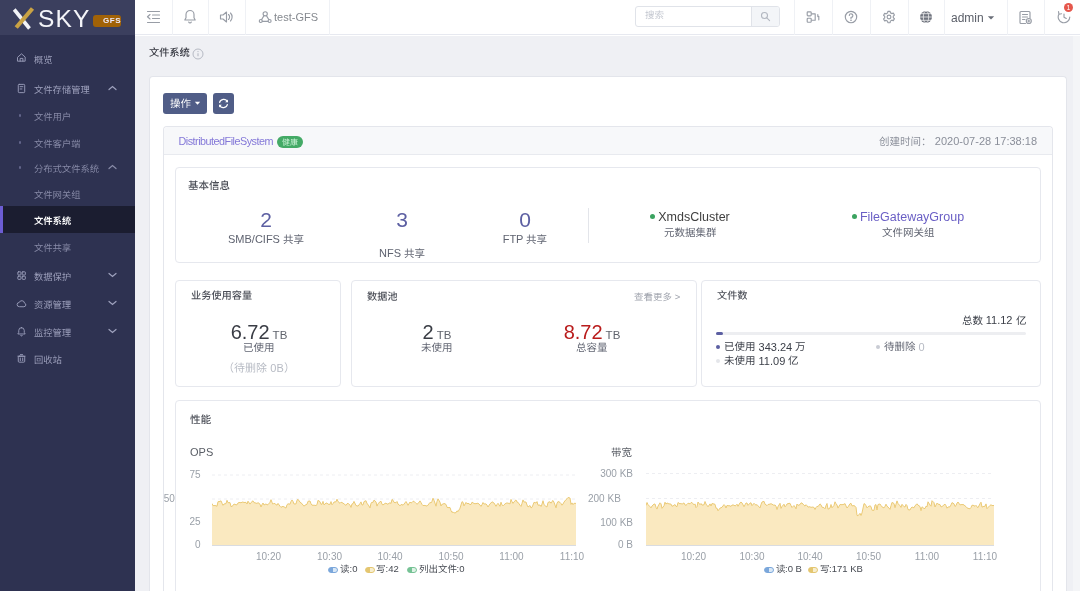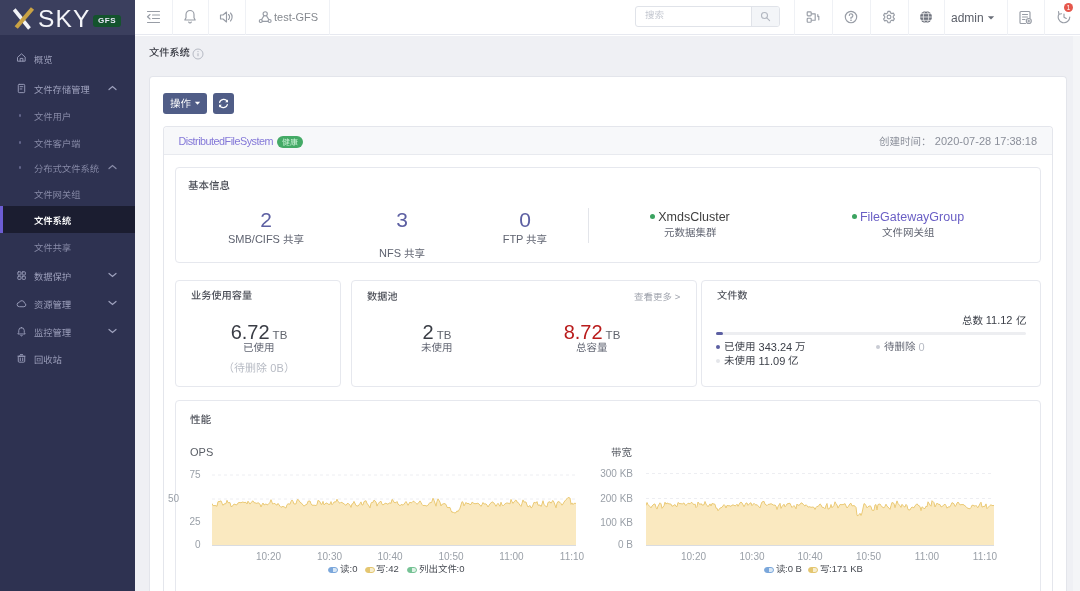--- a/index.html
+++ b/index.html
@@ -12,21 +12,21 @@
 .card{position:absolute;background:#fff;border:1px solid #E6E8EE;border-radius:4px}
 .num{color:#5C5FA2}
 </style></head><body>
 <div class="a" style="left:0;top:0;width:135px;height:591px;background:#2E3251"></div>
 <div class="a" style="left:0;top:0;width:135px;height:35px;background:#3B3F5E"></div>
 <svg class="a" style="left:12px;top:5px" width="80" height="25" viewBox="0 0 80 25">
 <line x1="2.2" y1="4.5" x2="17.5" y2="23.5" stroke="#F2F3F7" stroke-width="3.6"></line>
 <line x1="4.2" y1="22.5" x2="20.5" y2="3.5" stroke="#C9A244" stroke-width="4.2"></line>
 <text x="26" y="22" fill="#F4F5F9" font-size="24.5" font-family="Liberation Sans" letter-spacing="1.2">SKY</text>
 </svg>
-<div class="a" style="left:93px;top:14.5px;width:28px;height:12px;background:#14532d;border-radius:3px;color:#EDEAFB;font-size:8px;font-weight:bold;text-align:center;line-height:12px;letter-spacing:0.5px">GFS</div>
+<div class="a" style="left:93px;top:14.5px;width:28px;height:12px;background:#a16207;border-radius:3px;color:#EDEAFB;font-size:8px;font-weight:bold;text-align:right;line-height:12px;letter-spacing:0.5px">GFS</div>
 <svg class="a" style="left:16px;top:52.0px" width="11" height="11" viewBox="0 0 12 12">
     <path class="sic" d="M2 5.5L6 2l4 3.5V10H2z"></path>
     <path class="sic" d="M4.5 10V7h3v3"></path>
   </svg>
 <div class="a" style="left:34px;top:51.0px;line-height:13px"><svg class="k" style="width:18.6px;height:9.3px;vertical-align:-1.12px;" viewBox="0 0 2000 1000" fill="#9FA2BE">
       <use href="#c6982" x="0"></use>
       <use href="#c89c8" x="1000"></use>
     </svg></div>
 <svg class="a" style="left:16px;top:82.5px" width="11" height="11" viewBox="0 0 12 12">
     <rect class="sic" x="2.5" y="1.5" width="7" height="9" rx="1"></rect>
@@ -414,25 +414,25 @@
     </svg>
   </div>
 <div class="a" style="left:190px;top:446px;font-size:11px;color:#5A5E66">OPS</div>
 <div class="a" style="left:610.5px;top:446.6px">
     <svg class="k" style="display:block;width:21.0px;height:10.5px;" viewBox="0 0 2000 1000" fill="#5A5E66">
       <use href="#c5e26" x="0"></use>
       <use href="#c5bbd" x="1000"></use>
     </svg>
   </div>
 <div class="a" style="left:160px;top:469px;width:40.5px;text-align:right;font-size:10px;color:#9AA0A8">75</div>
-<div class="a" style="left:168px;top:493px;width:40.5px;text-align:left;font-size:10px;color:#9AA0A8">50</div>
+<div class="a" style="left:149px;top:493px;width:40.5px;text-align:center;font-size:10px;color:#9AA0A8">50</div>
 <div class="a" style="left:160px;top:516px;width:40.5px;text-align:right;font-size:10px;color:#9AA0A8">25</div>
 <div class="a" style="left:160px;top:539px;width:40.5px;text-align:right;font-size:10px;color:#9AA0A8">0</div>
 <div class="a" style="left:588px;top:467.5px;width:45px;text-align:right;font-size:10px;color:#9AA0A8">300 KB</div>
-<div class="a" style="left:588px;top:492.5px;width:45px;text-align:right;font-size:10px;color:#9AA0A8">200 KB</div>
+<div class="a" style="left:588px;top:492.5px;width:45px;font-size:10px;color:#9AA0A8">200 KB</div>
 <div class="a" style="left:588px;top:516.5px;width:45px;text-align:right;font-size:10px;color:#9AA0A8">100 KB</div>
 <div class="a" style="left:588px;top:538.5px;width:45px;text-align:right;font-size:10px;color:#9AA0A8">0 B</div>
 <div class="a" style="left:212px;top:470px">
     <svg width="364" height="76" style="display:block">
       <line x1="0" y1="5" x2="364" y2="5" stroke="#EDEEF2" stroke-width="1" stroke-dasharray="3 3"></line>
       <line x1="0" y1="29" x2="364" y2="29" stroke="#EDEEF2" stroke-width="1" stroke-dasharray="3 3"></line>
       <line x1="0" y1="52" x2="364" y2="52" stroke="#EDEEF2" stroke-width="1" stroke-dasharray="3 3"></line>
       <path d="M0 76L0 33.5L1 35.7L2 35.5L4 35.7L5 36.3L6 31.7L8 31.4L9 30.8L10 33.2L11 35.3L12 34.0L14 33.6L15 30.3L16 32.7L18 32.6L19 36.7L20 36.2L21 35.6L22 34.0L24 34.8L25 34.8L26 32.9L28 32.4L29 32.9L30 32.1L31 32.1L32 32.5L34 32.4L35 34.0L36 31.2L38 34.1L39 32.5L40 31.7L41 30.8L42 32.6L44 33.1L45 33.5L46 32.6L48 34.2L49 37.0L50 34.7L51 33.0L52 35.0L54 33.9L55 34.8L56 34.7L58 32.3L59 29.7L60 32.3L61 34.2L62 33.2L64 34.5L65 35.2L66 33.4L68 36.2L69 37.4L70 36.6L71 36.5L72 36.8L74 38.1L75 34.7L76 33.8L78 34.2L79 31.5L80 30.0L81 31.4L82 34.0L84 33.9L85 30.2L86 29.3L88 32.1L89 33.0L90 33.6L91 35.2L92 36.1L94 34.6L95 34.3L96 31.3L98 31.0L99 33.7L100 35.1L101 35.3L102 35.2L104 35.5L105 34.6L106 30.3L108 31.7L109 34.3L110 34.2L111 31.4L112 34.9L114 33.1L115 33.0L116 34.2L118 34.4L119 31.6L120 34.8L121 33.7L122 32.0L124 31.8L125 29.2L126 31.5L128 33.3L129 32.2L130 32.6L131 33.1L132 33.9L134 35.4L135 33.8L136 33.2L138 35.2L139 37.4L140 33.9L141 33.7L142 31.4L144 35.6L145 35.7L146 36.2L148 33.5L149 31.9L150 35.0L151 34.9L152 31.6L154 30.7L155 33.7L156 34.4L158 37.9L159 33.2L160 32.3L161 32.4L162 30.1L164 31.9L165 36.1L166 33.7L168 31.8L169 31.2L170 34.3L171 35.0L172 34.1L174 33.0L175 34.1L176 34.0L178 32.7L179 33.5L180 29.4L181 30.2L182 32.4L184 32.7L185 31.5L186 34.1L188 35.7L189 34.8L190 34.4L191 35.3L192 34.1L194 31.5L195 33.2L196 35.3L198 32.0L199 33.0L200 32.5L201 31.3L202 31.3L204 33.4L205 34.2L206 33.6L208 30.9L209 32.5L210 34.4L211 35.6L212 35.4L214 35.7L215 36.1L216 35.1L218 32.4L219 33.0L220 31.3L221 28.2L222 30.3L224 36.2L225 31.4L226 28.8L228 32.2L229 36.0L230 34.2L231 34.2L232 33.4L234 34.4L235 37.3L236 37.6L238 37.5L239 40.6L240 42.5L241 41.8L242 42.9L244 42.7L245 40.8L246 41.7L248 38.2L249 34.9L250 31.7L251 32.2L252 35.9L254 32.4L255 33.8L256 33.2L258 34.5L259 34.5L260 32.2L261 32.7L262 33.6L264 33.7L265 33.4L266 33.2L268 35.0L269 36.4L270 34.7L271 32.5L272 34.0L274 33.9L275 35.1L276 37.0L278 33.8L279 33.0L280 31.8L281 32.4L282 33.0L284 36.3L285 34.5L286 33.3L288 36.3L289 32.2L290 34.9L291 35.9L292 34.8L294 33.2L295 33.0L296 33.1L298 33.9L299 29.4L300 31.7L301 33.4L302 31.8L304 29.9L305 32.1L306 32.3L308 35.2L309 36.4L310 33.4L311 29.9L312 32.0L314 32.0L315 35.0L316 37.0L318 35.5L319 37.9L320 37.3L321 35.0L322 32.3L324 33.0L325 31.6L326 35.2L328 35.0L329 36.5L330 34.1L331 30.7L332 34.6L334 36.5L335 36.9L336 32.4L338 31.8L339 33.2L340 31.4L341 30.5L342 32.3L344 37.8L345 33.3L346 31.5L348 32.4L349 33.5L350 35.2L351 34.0L352 32.1L354 29.6L355 28.8L356 27.5L358 28.0L359 34.4L360 32.9L361 34.7L362 33.3L364 33.4L364 76Z" fill="#FAE9C0"></path>
       <path d="M0 33.5L1 35.7L2 35.5L4 35.7L5 36.3L6 31.7L8 31.4L9 30.8L10 33.2L11 35.3L12 34.0L14 33.6L15 30.3L16 32.7L18 32.6L19 36.7L20 36.2L21 35.6L22 34.0L24 34.8L25 34.8L26 32.9L28 32.4L29 32.9L30 32.1L31 32.1L32 32.5L34 32.4L35 34.0L36 31.2L38 34.1L39 32.5L40 31.7L41 30.8L42 32.6L44 33.1L45 33.5L46 32.6L48 34.2L49 37.0L50 34.7L51 33.0L52 35.0L54 33.9L55 34.8L56 34.7L58 32.3L59 29.7L60 32.3L61 34.2L62 33.2L64 34.5L65 35.2L66 33.4L68 36.2L69 37.4L70 36.6L71 36.5L72 36.8L74 38.1L75 34.7L76 33.8L78 34.2L79 31.5L80 30.0L81 31.4L82 34.0L84 33.9L85 30.2L86 29.3L88 32.1L89 33.0L90 33.6L91 35.2L92 36.1L94 34.6L95 34.3L96 31.3L98 31.0L99 33.7L100 35.1L101 35.3L102 35.2L104 35.5L105 34.6L106 30.3L108 31.7L109 34.3L110 34.2L111 31.4L112 34.9L114 33.1L115 33.0L116 34.2L118 34.4L119 31.6L120 34.8L121 33.7L122 32.0L124 31.8L125 29.2L126 31.5L128 33.3L129 32.2L130 32.6L131 33.1L132 33.9L134 35.4L135 33.8L136 33.2L138 35.2L139 37.4L140 33.9L141 33.7L142 31.4L144 35.6L145 35.7L146 36.2L148 33.5L149 31.9L150 35.0L151 34.9L152 31.6L154 30.7L155 33.7L156 34.4L158 37.9L159 33.2L160 32.3L161 32.4L162 30.1L164 31.9L165 36.1L166 33.7L168 31.8L169 31.2L170 34.3L171 35.0L172 34.1L174 33.0L175 34.1L176 34.0L178 32.7L179 33.5L180 29.4L181 30.2L182 32.4L184 32.7L185 31.5L186 34.1L188 35.7L189 34.8L190 34.4L191 35.3L192 34.1L194 31.5L195 33.2L196 35.3L198 32.0L199 33.0L200 32.5L201 31.3L202 31.3L204 33.4L205 34.2L206 33.6L208 30.9L209 32.5L210 34.4L211 35.6L212 35.4L214 35.7L215 36.1L216 35.1L218 32.4L219 33.0L220 31.3L221 28.2L222 30.3L224 36.2L225 31.4L226 28.8L228 32.2L229 36.0L230 34.2L231 34.2L232 33.4L234 34.4L235 37.3L236 37.6L238 37.5L239 40.6L240 42.5L241 41.8L242 42.9L244 42.7L245 40.8L246 41.7L248 38.2L249 34.9L250 31.7L251 32.2L252 35.9L254 32.4L255 33.8L256 33.2L258 34.5L259 34.5L260 32.2L261 32.7L262 33.6L264 33.7L265 33.4L266 33.2L268 35.0L269 36.4L270 34.7L271 32.5L272 34.0L274 33.9L275 35.1L276 37.0L278 33.8L279 33.0L280 31.8L281 32.4L282 33.0L284 36.3L285 34.5L286 33.3L288 36.3L289 32.2L290 34.9L291 35.9L292 34.8L294 33.2L295 33.0L296 33.1L298 33.9L299 29.4L300 31.7L301 33.4L302 31.8L304 29.9L305 32.1L306 32.3L308 35.2L309 36.4L310 33.4L311 29.9L312 32.0L314 32.0L315 35.0L316 37.0L318 35.5L319 37.9L320 37.3L321 35.0L322 32.3L324 33.0L325 31.6L326 35.2L328 35.0L329 36.5L330 34.1L331 30.7L332 34.6L334 36.5L335 36.9L336 32.4L338 31.8L339 33.2L340 31.4L341 30.5L342 32.3L344 37.8L345 33.3L346 31.5L348 32.4L349 33.5L350 35.2L351 34.0L352 32.1L354 29.6L355 28.8L356 27.5L358 28.0L359 34.4L360 32.9L361 34.7L362 33.3L364 33.4" fill="none" stroke="#EBCA76" stroke-width="1"></path>
       <line x1="0" y1="75.5" x2="364" y2="75.5" stroke="#D9DCE1"></line>

